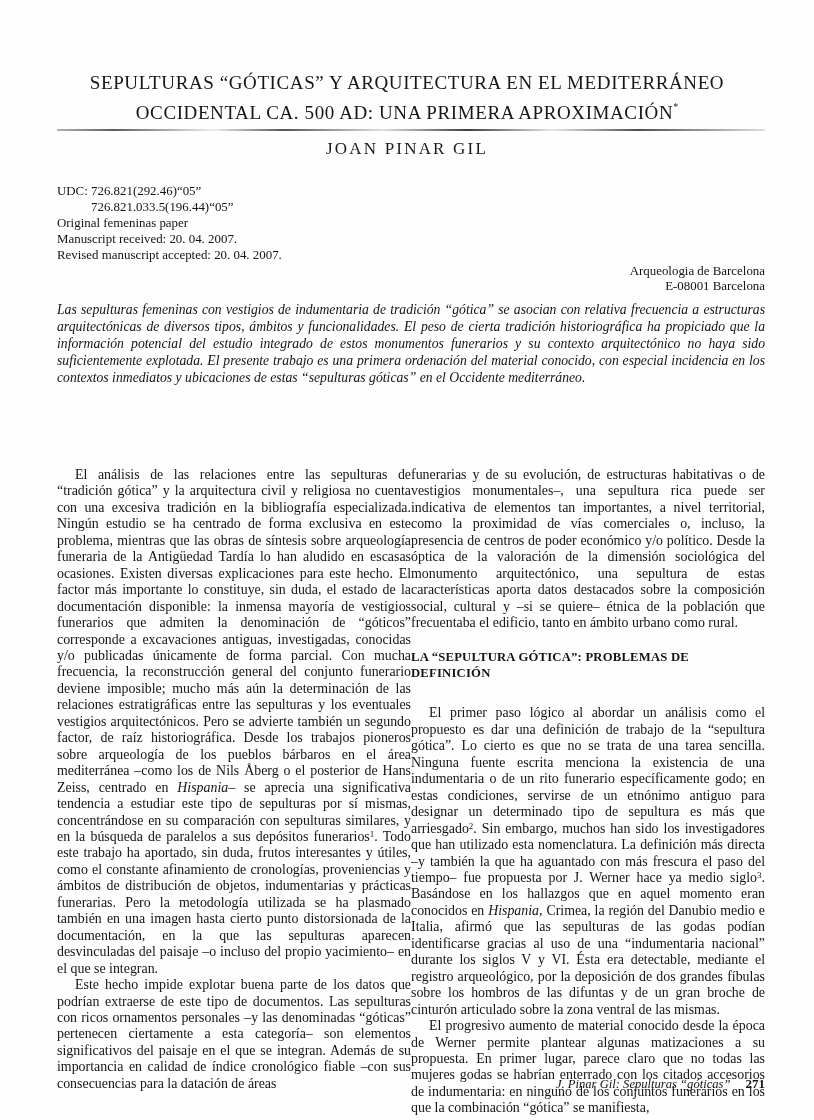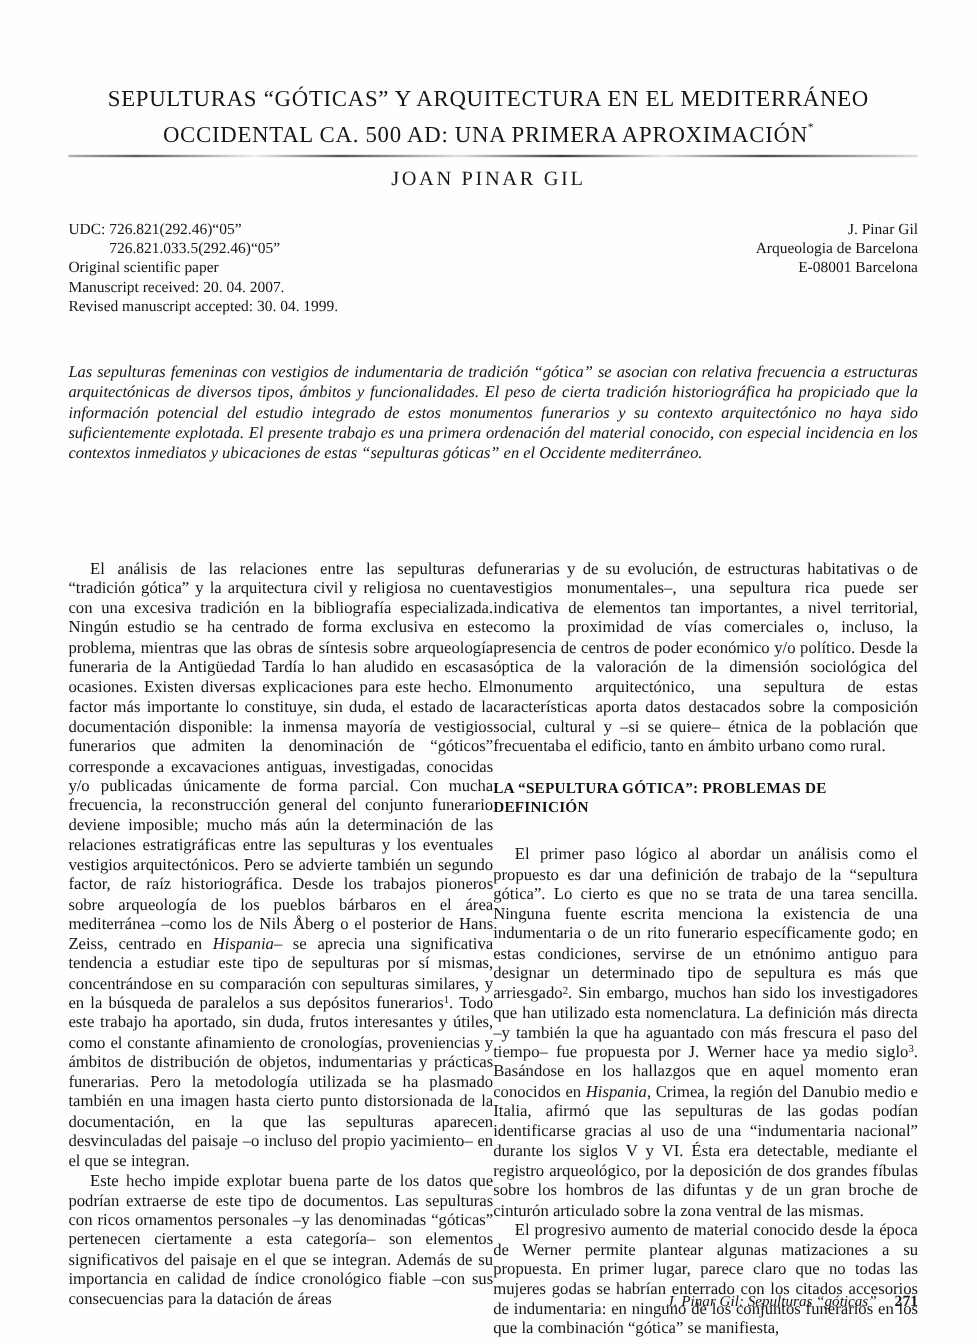--- a/index.html
+++ b/index.html
@@ -57,20 +57,21 @@
   
   .meta-row {
     position: absolute;
     top: 184px;
     left: 57px;
     width: 708px;
     display: flex;
     justify-content: space-between;
     font-size: 12.9px;
     line-height: 15.9px;
+    flex-direction: column;
   }
   .meta-left { text-align: left; }
   .meta-right { text-align: right; }
   .meta-line.udc-2 { padding-left: 34px; }
 
   
   .abstract {
     position: absolute;
     top: 301px;
     left: 57px;
@@ -129,27 +130,26 @@
     <span>OCCIDENTAL CA. 500 AD: UNA PRIMERA APROXIMACIÓN</span><sup class="note">*</sup>
   </div>
 
   <div class="title-rule"></div>
 
   <div class="author">JOAN PINAR GIL</div>
 
   <div class="meta-row">
     <div class="meta-left">
       <div class="meta-line">UDC: 726.821(292.46)“05”</div>
-      <div class="meta-line udc-2">726.821.033.5(292.46)“05”</div>
-      <div class="meta-line">Original scientific paper</div>
+      <div class="meta-line udc-2">726.821.033.5(196.44)“05”</div>
+      <div class="meta-line">Original femeninas paper</div>
       <div class="meta-line">Manuscript received: 20. 04. 2007.</div>
-      <div class="meta-line">Revised manuscript accepted: 30. 04. 1999.</div>
+      <div class="meta-line">Revised manuscript accepted: 20. 04. 2007.</div>
     </div>
     <div class="meta-right">
-      <div class="meta-line">J. Pinar Gil</div>
       <div class="meta-line">Arqueologia de Barcelona</div>
       <div class="meta-line">E-08001 Barcelona</div>
     </div>
   </div>
 
   <div class="abstract">Las sepulturas femeninas con vestigios de indumentaria de tradición “gótica” se asocian con relativa frecuencia a estructuras arquitectónicas de diversos tipos, ámbitos y funcionalidades. El peso de cierta tradición historiográfica ha propiciado que la información potencial del estudio integrado de estos monumentos funerarios y su contexto arquitectónico no haya sido suficientemente explotada. El presente trabajo es una primera ordenación del material conocido, con especial incidencia en los contextos inmediatos y ubicaciones de estas “sepulturas góticas” en el Occidente mediterráneo.</div>
 
   <div class="columns">
     <div class="col">
       <p>El análisis de las relaciones entre las sepulturas de “tradición gótica” y la arquitectura civil y religiosa no cuenta con una excesiva tradición en la bibliografía especializada. Ningún estudio se ha centrado de forma exclusiva en este problema, mientras que las obras de síntesis sobre arqueología funeraria de la Antigüedad Tardía lo han aludido en escasas ocasiones. Existen diversas explicaciones para este hecho. El factor más importante lo constituye, sin duda, el estado de la documentación disponible: la inmensa mayoría de vestigios funerarios que admiten la denominación de “góticos” corresponde a excavaciones antiguas, investigadas, conocidas y/o publicadas únicamente de forma parcial. Con mucha frecuencia, la reconstrucción general del conjunto funerario deviene imposible; mucho más aún la determinación de las relaciones estratigráficas entre las sepulturas y los eventuales vestigios arquitectónicos. Pero se advierte también un segundo factor, de raíz historiográfica. Desde los trabajos pioneros sobre arqueología de los pueblos bárbaros en el área mediterránea –como los de Nils Åberg o el posterior de Hans Zeiss, centrado en <i>Hispania</i>– se aprecia una significativa tendencia a estudiar este tipo de sepulturas por sí mismas, concentrándose en su comparación con sepulturas similares, y en la búsqueda de paralelos a sus depósitos funerarios<sup>1</sup>. Todo este trabajo ha aportado, sin duda, frutos interesantes y útiles, como el constante afinamiento de cronologías, proveniencias y ámbitos de distribución de objetos, indumentarias y prácticas funerarias. Pero la metodología utilizada se ha plasmado también en una imagen hasta cierto punto distorsionada de la documentación, en la que las sepulturas aparecen desvinculadas del paisaje –o incluso del propio yacimiento– en el que se integran.</p>

